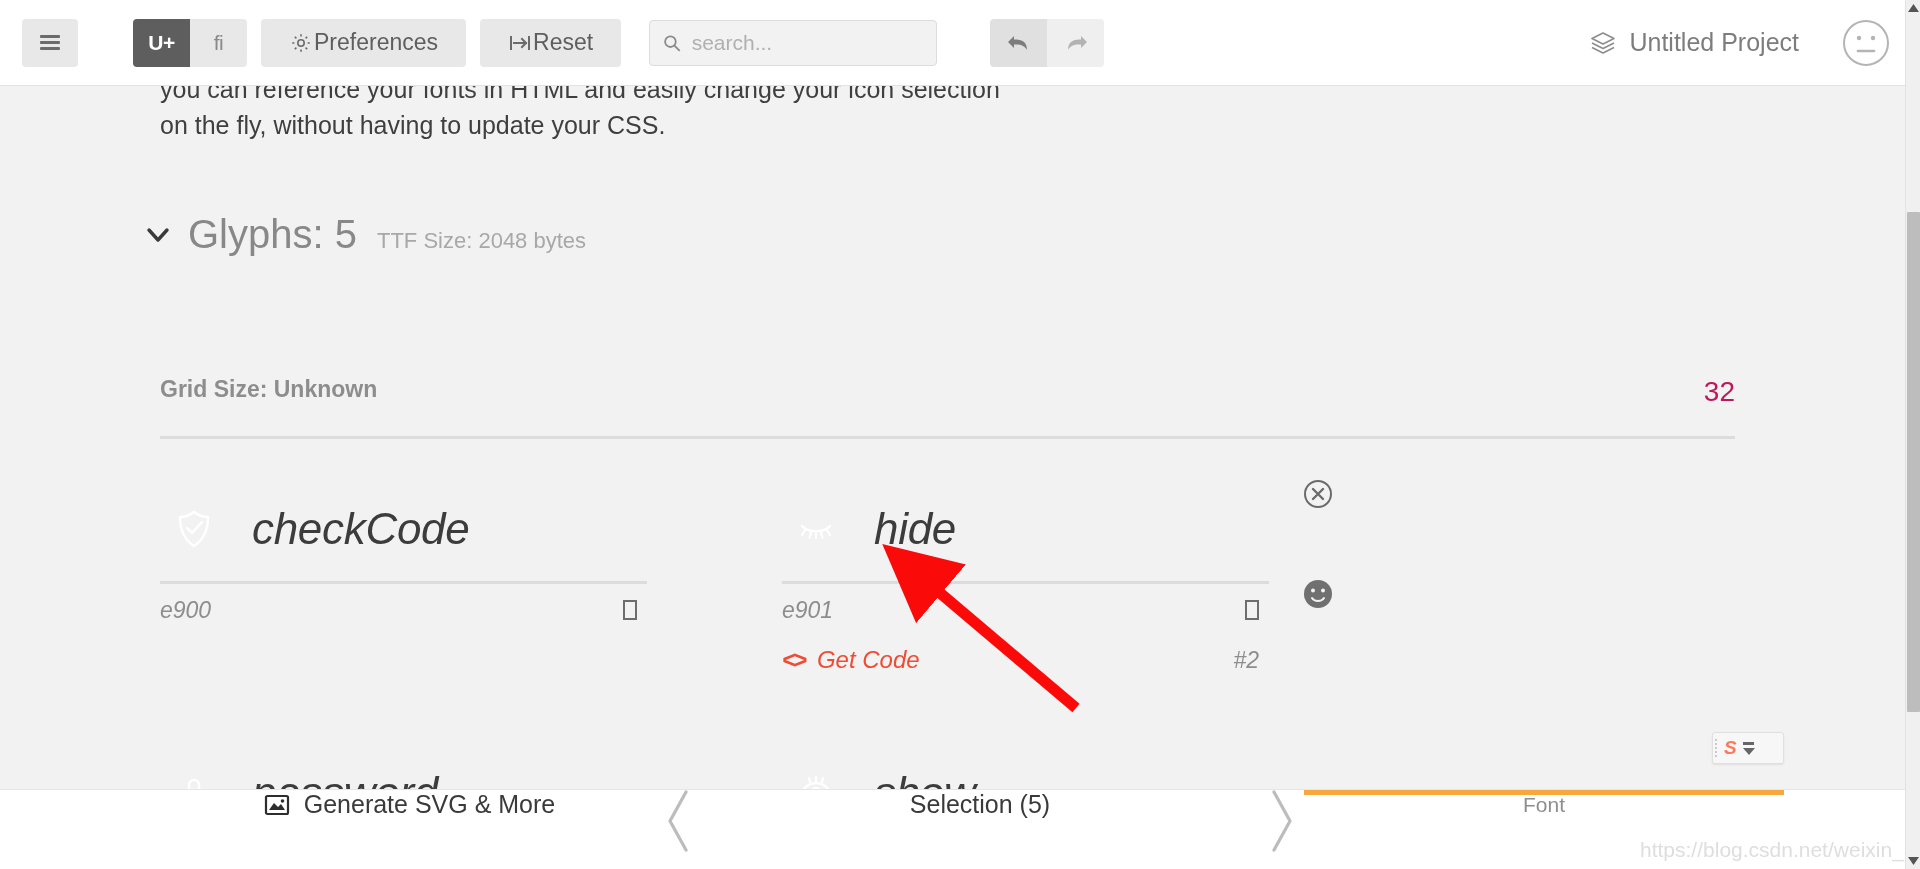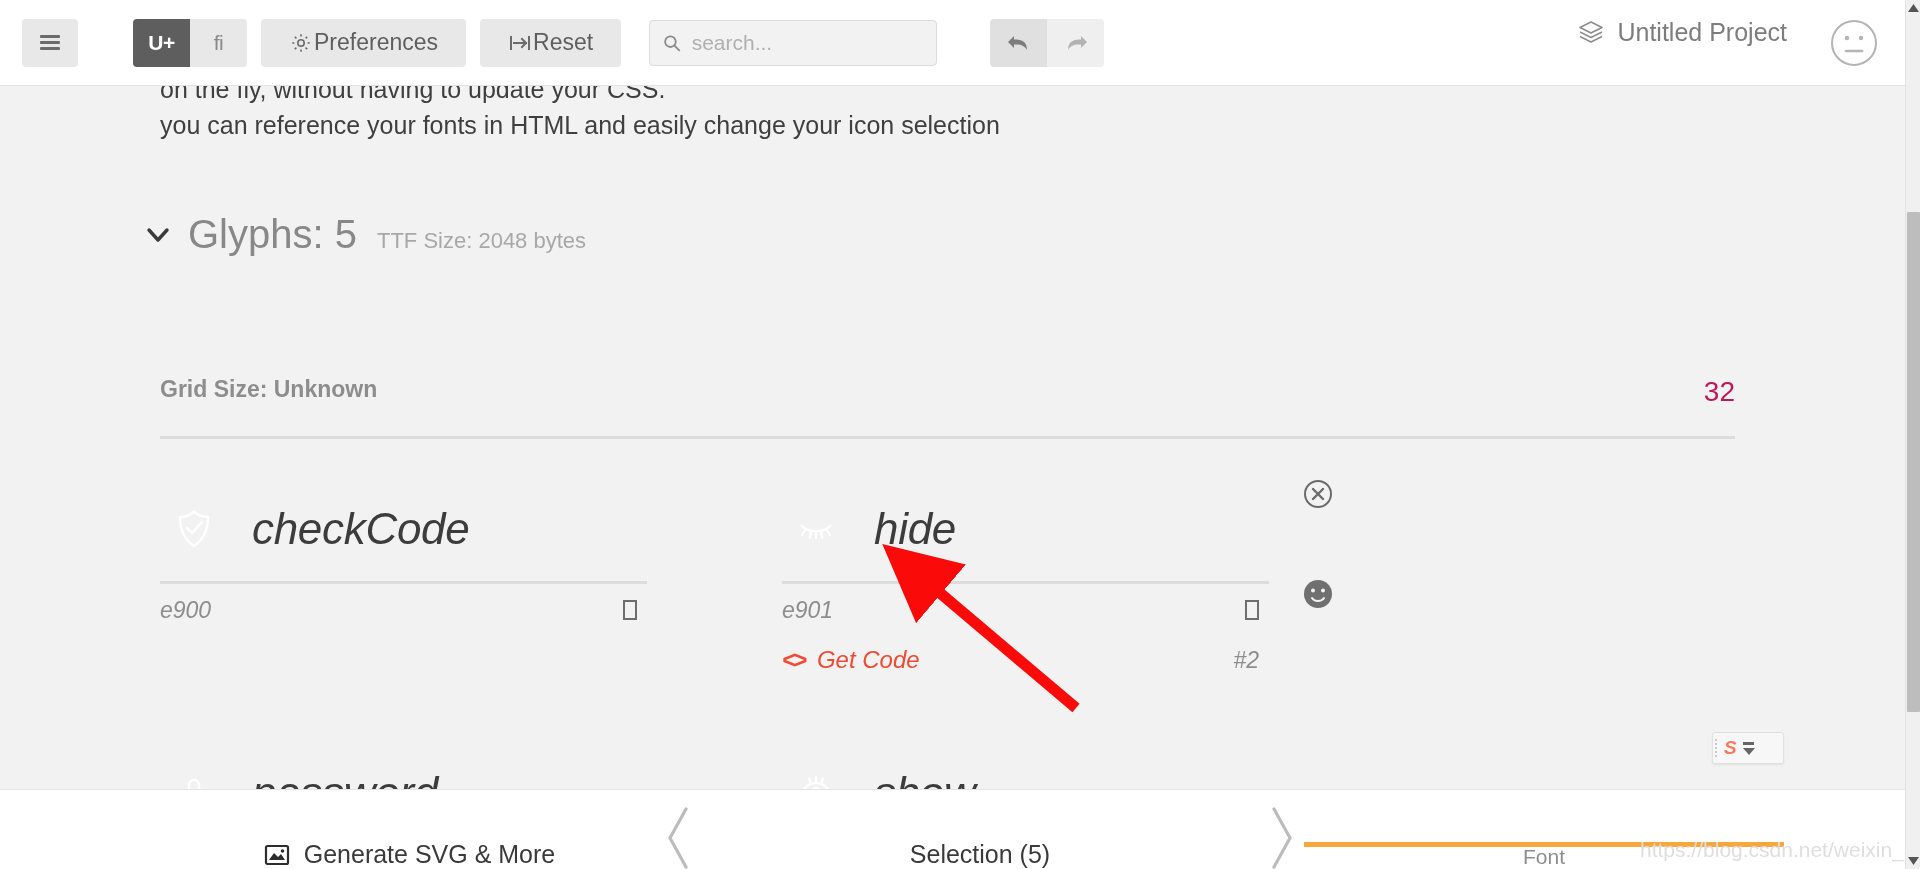--- a/index.html
+++ b/index.html
@@ -70,22 +70,22 @@
 
   .undo-group { display:flex; margin-left: 53px; border-radius: 4px; overflow: hidden; }
   .undo-group .ubtn {
     width: 57px; height: 48px; display:flex; align-items:center; justify-content:center;
     cursor: pointer;
   }
   .undo-group .ubtn.undo { background: #e0e0e0; }
   .undo-group .ubtn.redo { background: #efefef; }
 
   .tb-right {
-    margin-left: auto; display: flex; align-items: flex-start;
-    padding-right: 26px; gap: 42px;
+    margin-left: auto; display: flex; align-items: center;
+    padding-right: 14px; gap: 42px;
   }
   .project { display:flex; align-items:center; gap: 12px; cursor: pointer; }
   .project .ptitle { font-size: 25px; color: #7d7d7d; }
   .avatar { width: 50px; height: 50px; }
 
   
   .content {
     position: absolute; top: 86px; left: 0;
     width: 1905px; height: 703px;
     background: #f2f2f2;
@@ -172,21 +172,21 @@
   .sogou .slogo { font-size: 19px; color: #fa7a5c; font-weight: bold; font-style: italic; padding: 0 4px; }
   .sogou .scarets { display:flex; flex-direction:column; align-items:center; gap: 3px; margin-left: 2px; }
   .sogou .scarets .bar { width: 11px; height: 3px; background: #666; }
 
   
   .bottombar {
     position: absolute; left: 0; bottom: 0;
     width: 1905px; height: 80px;
     background: #ffffff;
     border-top: 1px solid #e6e6e6;
-    display: flex; align-items: flex-end;
+    display: flex; align-items: flex-start;
     z-index: 50;
   }
   .bb-spacer { width: 163px; border-right: 1px solid #eeeeee; }
   .bb-tab {
     flex: none; display:flex; align-items:center; justify-content:center;
     gap: 14px; cursor: pointer; position: relative;
   }
   .bb-generate { width: 493px; font-size: 25px; color: #3a3a3a; }
   .bb-selection { width: 560px; font-size: 25px; color: #3a3a3a; }
   .chevron-sep {
@@ -316,22 +316,22 @@
           <circle cx="32" cy="20" r="2.2" fill="#b4b4b4"></circle>
           <path d="M17 33 H33" stroke="#b4b4b4" stroke-width="2.6" stroke-linecap="round"></path>
         </svg>
       </div>
     </div>
   </div>
 
   <div class="content">
 
     <div class="intro">
+      <div>you can reference your fonts in HTML and easily change your icon selection</div>
       <div>on the fly, without having to update your CSS.</div>
-      <div>you can reference your fonts in HTML and easily change your icon selection</div>
     </div>
 
     <div class="glyph-head">
       <svg class="chev-down" viewBox="0 0 26 26">
         <path d="M4 8 L13 18 L22 8" fill="none" stroke="#3a3a3a" stroke-width="3.4" stroke-linecap="round" stroke-linejoin="round"></path>
       </svg>
       <span class="gtitle">Glyphs: 5</span>
       <span class="gsize">TTF Size: 2048 bytes</span>
     </div>
 

